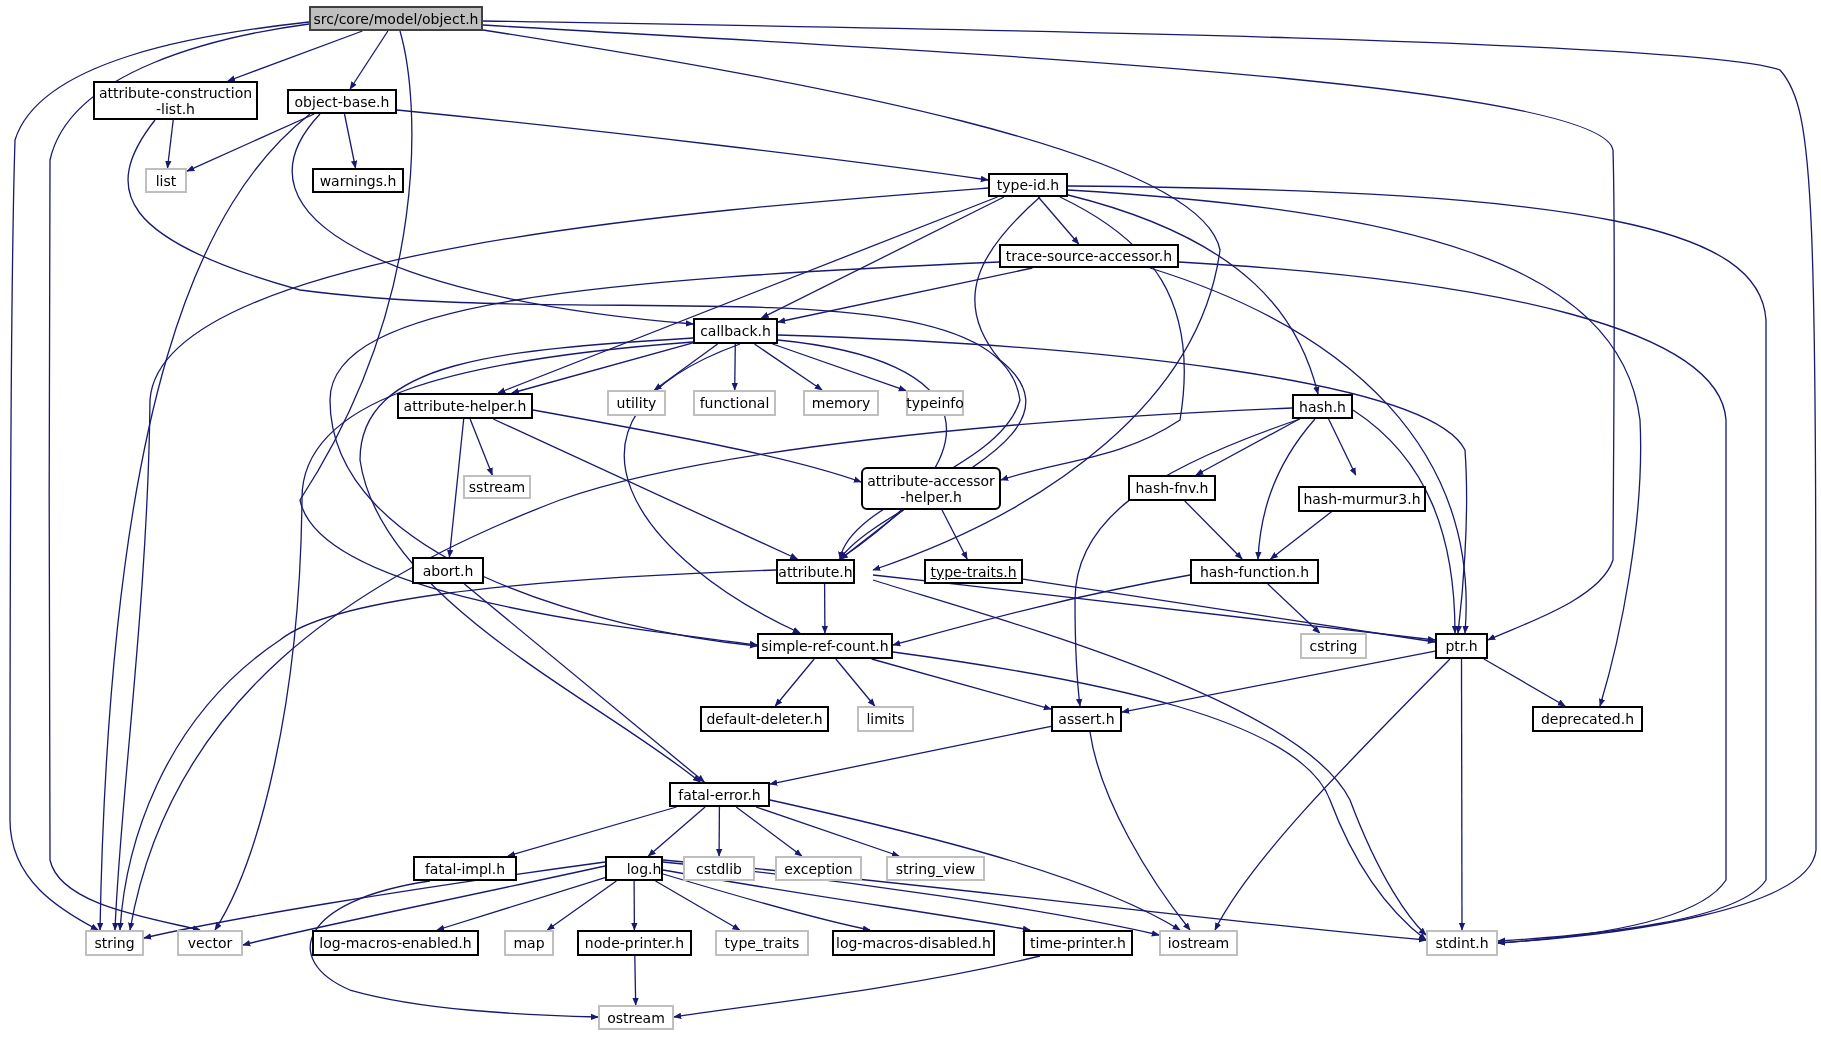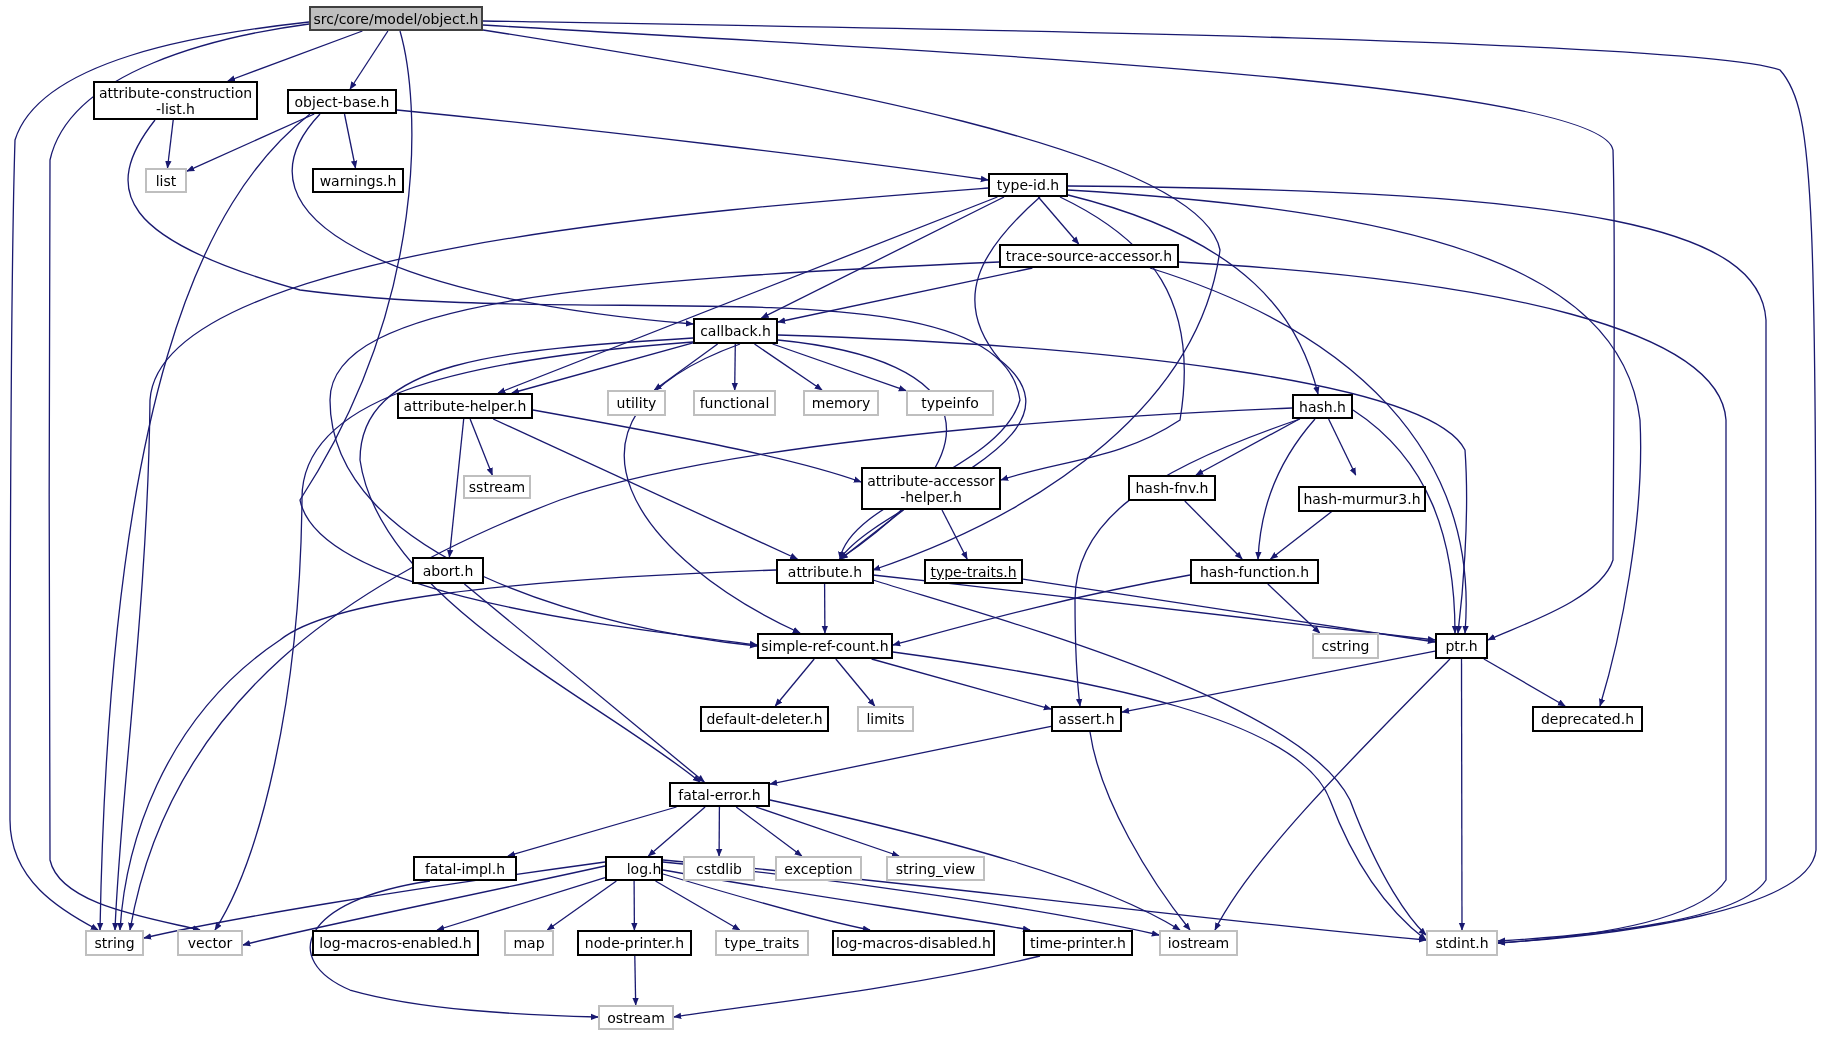--- a/index.html
+++ b/index.html
@@ -122,34 +122,34 @@
 -list.h</div>
   <div class="node" id="n-object_base" style="left: 287px; top: 89px; width: 110px; height: 25px;">object-base.h</div>
   <div class="node ext" id="n-list" style="left: 145px; top: 168px; width: 42px; height: 25px;">list</div>
   <div class="node" id="n-warnings" style="left: 312px; top: 168px; width: 92px; height: 25px;">warnings.h</div>
   <div class="node" id="n-type_id" style="left: 988px; top: 173px; width: 80px; height: 24px;">type-id.h</div>
   <div class="node" id="n-trace_source_accessor" style="left: 999px; top: 244px; width: 180px; height: 24px;">trace-source-accessor.h</div>
   <div class="node" id="n-callback" style="left: 693px; top: 318px; width: 85px; height: 26px;">callback.h</div>
   <div class="node ext" id="n-utility" style="left: 607px; top: 390px; width: 59px; height: 26px;">utility</div>
   <div class="node ext" id="n-functional" style="left: 693px; top: 390px; width: 83px; height: 26px;">functional</div>
   <div class="node ext" id="n-memory" style="left: 803px; top: 390px; width: 76px; height: 26px;">memory</div>
-  <div class="node ext" id="n-typeinfo" style="left: 906px; top: 390px; width: 88px; height: 26px;">typeinfo</div>
+  <div class="node ext" id="n-typeinfo" style="left: 906px; top: 390px; width: 58px; height: 26px;">typeinfo</div>
   <div class="node" id="n-attribute_helper" style="left: 397px; top: 393px; width: 136px; height: 26px;">attribute-helper.h</div>
   <div class="node" id="n-hash" style="left: 1292px; top: 394px; width: 61px; height: 25px;">hash.h</div>
   <div class="node ext" id="n-sstream" style="left: 463px; top: 475px; width: 68px; height: 24px;">sstream</div>
-  <div class="node" id="n-attr_accessor_helper" style="left: 861px; top: 467px; width: 140px; height: 43px;">attribute-accessor
+  <div class="node" id="n-attr_accessor_helper" style="left: 861px; top: 467px; width: 140px; height: 43px; border-radius: 6px;">attribute-accessor
 -helper.h</div>
   <div class="node" id="n-hash_fnv" style="left: 1128px; top: 475px; width: 88px; height: 26px;">hash-fnv.h</div>
   <div class="node" id="n-hash_murmur3" style="left: 1298px; top: 486px; width: 128px; height: 26px;">hash-murmur3.h</div>
   <div class="node" id="n-abort" style="left: 412px; top: 557px; width: 72px; height: 27px;">abort.h</div>
-  <div class="node" id="n-attribute" style="left: 776px; top: 559px; width: 98px; height: 25px;">attribute.h</div>
+  <div class="node" id="n-attribute" style="left: 776px; top: 559px; width: 79px; height: 25px;">attribute.h</div>
   <div class="node" id="n-type_traits_h" style="left: 924px; top: 559px; width: 99px; height: 25px; text-decoration: underline;">type-traits.h</div>
   <div class="node" id="n-hash_function" style="left: 1190px; top: 559px; width: 129px; height: 25px;">hash-function.h</div>
   <div class="node" id="n-simple_ref_count" style="left: 757px; top: 633px; width: 136px; height: 26px;">simple-ref-count.h</div>
-  <div class="node ext" id="n-cstring" style="left: 1300px; top: 633px; width: 67px; height: 26px; margin-left: 12px;">cstring</div>
+  <div class="node ext" id="n-cstring" style="left: 1300px; top: 633px; width: 67px; height: 26px;">cstring</div>
   <div class="node" id="n-ptr" style="left: 1435px; top: 633px; width: 53px; height: 26px;">ptr.h</div>
   <div class="node" id="n-default_deleter" style="left: 700px; top: 706px; width: 129px; height: 26px;">default-deleter.h</div>
   <div class="node ext" id="n-limits" style="left: 857px; top: 706px; width: 57px; height: 26px;">limits</div>
   <div class="node" id="n-assert" style="left: 1051px; top: 706px; width: 71px; height: 26px;">assert.h</div>
   <div class="node" id="n-deprecated" style="left: 1532px; top: 706px; width: 111px; height: 26px;">deprecated.h</div>
   <div class="node" id="n-fatal_error" style="left: 669px; top: 782px; width: 101px; height: 25px;">fatal-error.h</div>
   <div class="node" id="n-fatal_impl" style="left: 413px; top: 856px; width: 104px; height: 25px;">fatal-impl.h</div>
   <div class="node" id="n-log" style="left: 605px; top: 856px; width: 58px; height: 25px; padding-left: 20px;">log.h</div>
   <div class="node ext" id="n-cstdlib" style="left: 683px; top: 856px; width: 72px; height: 25px;">cstdlib</div>
   <div class="node ext" id="n-exception" style="left: 775px; top: 856px; width: 87px; height: 25px;">exception</div>

